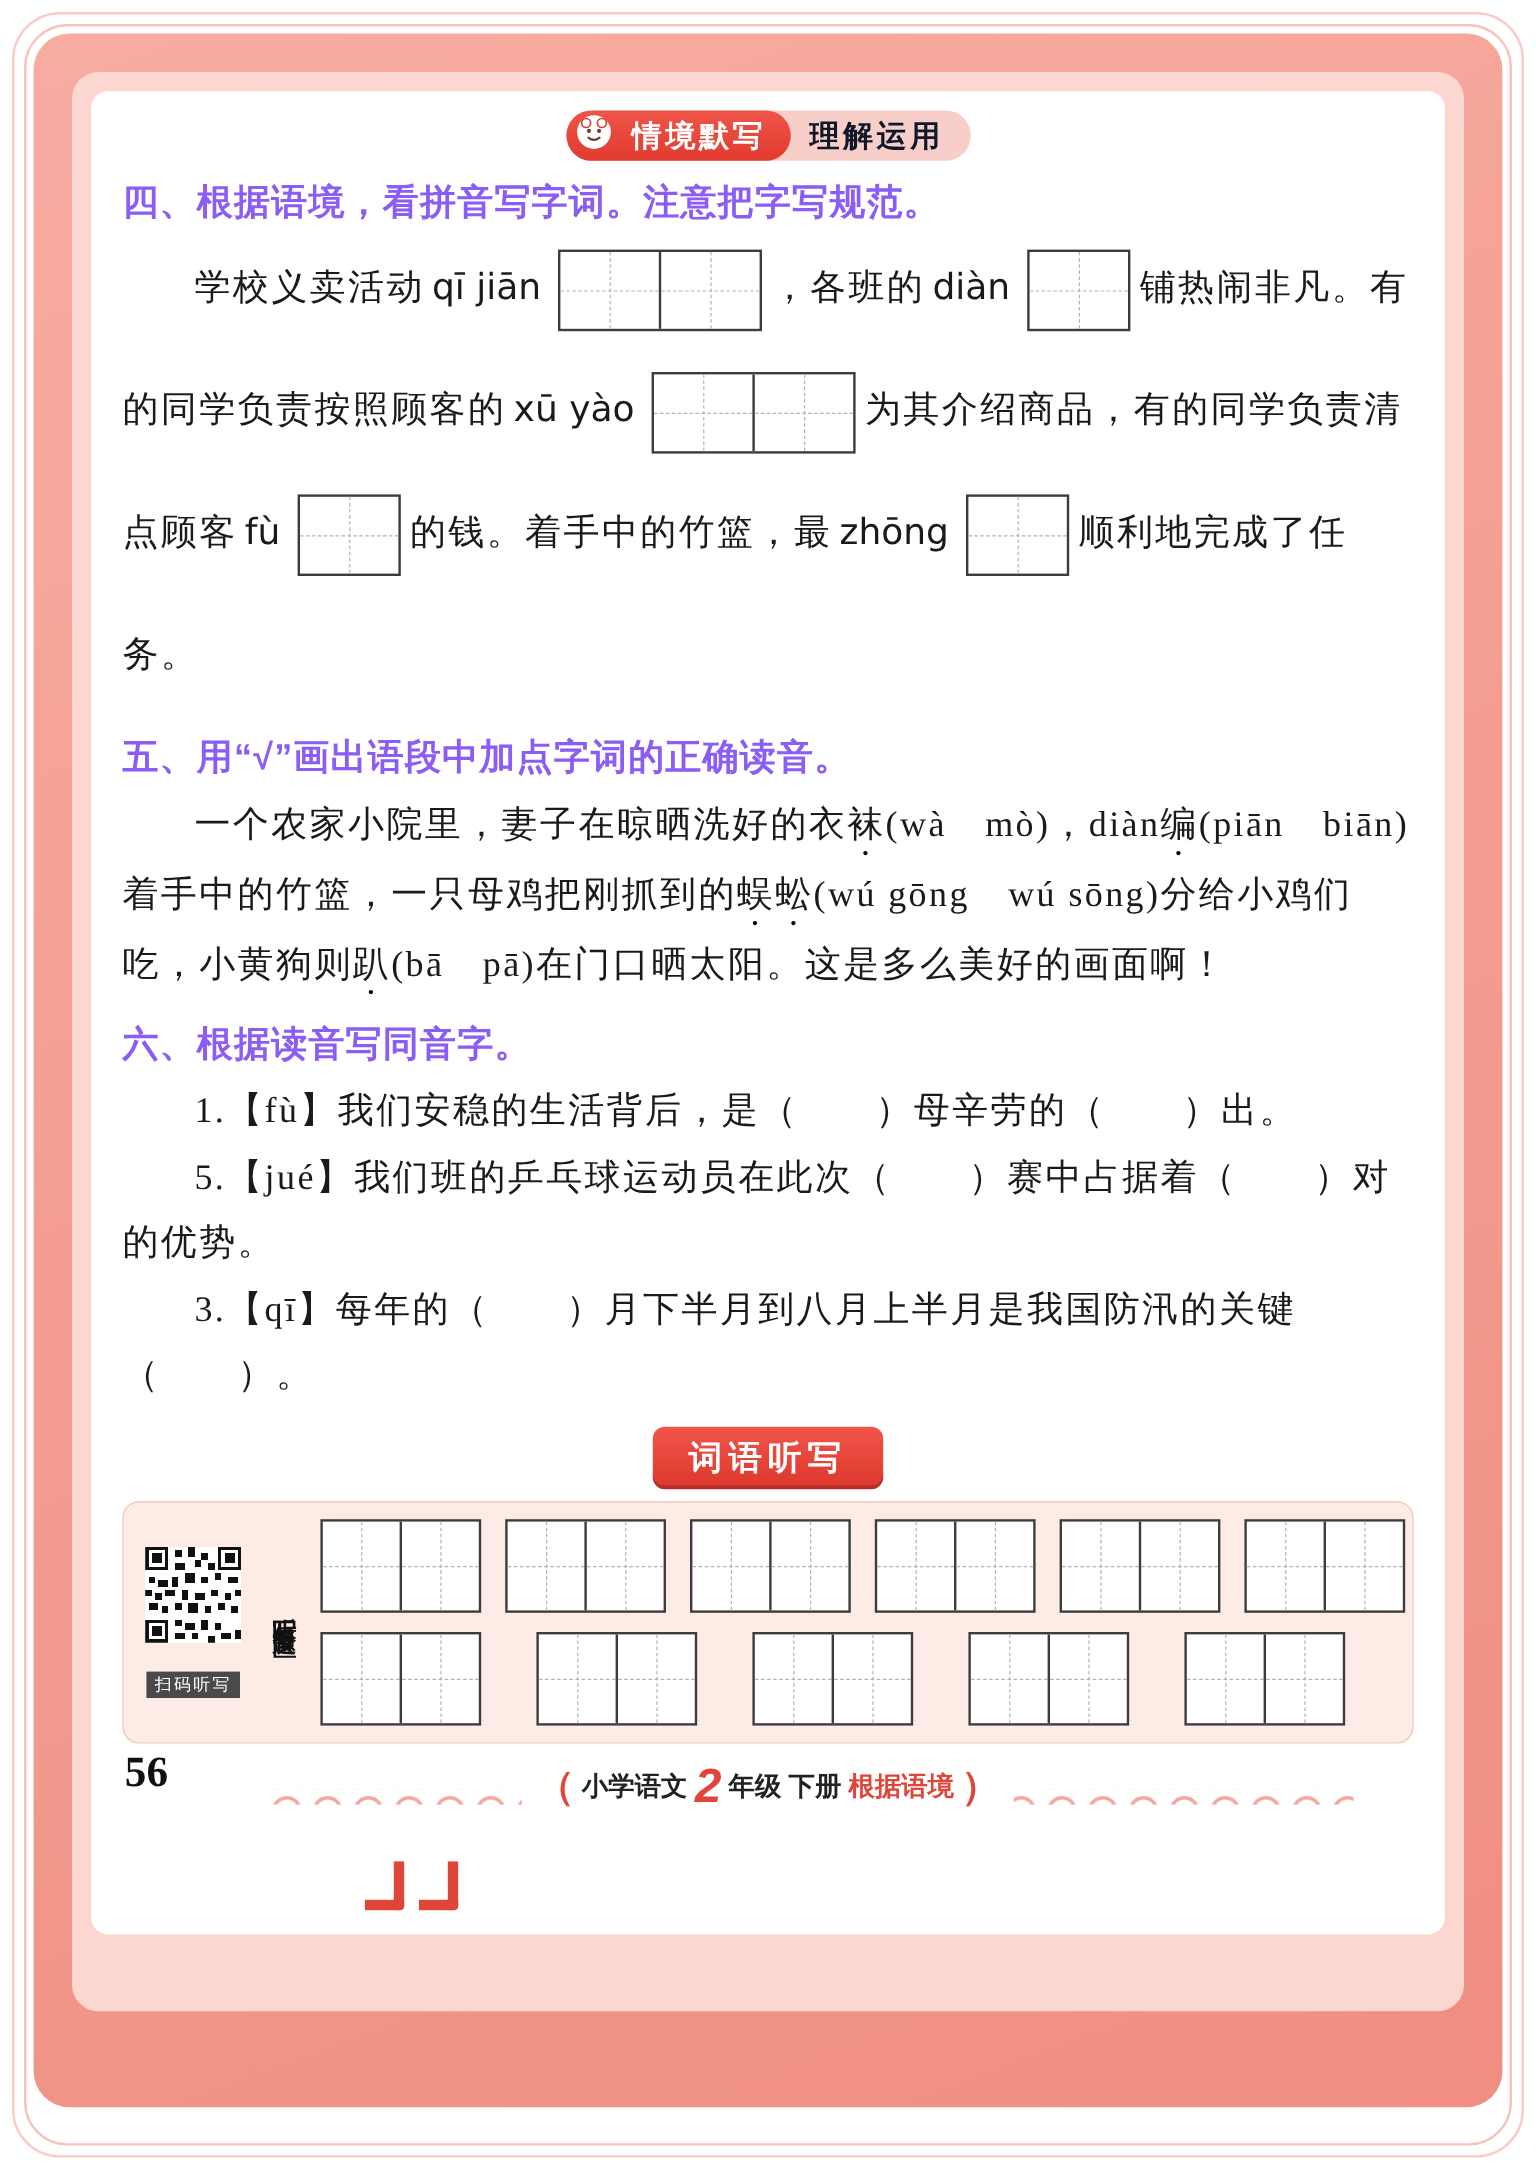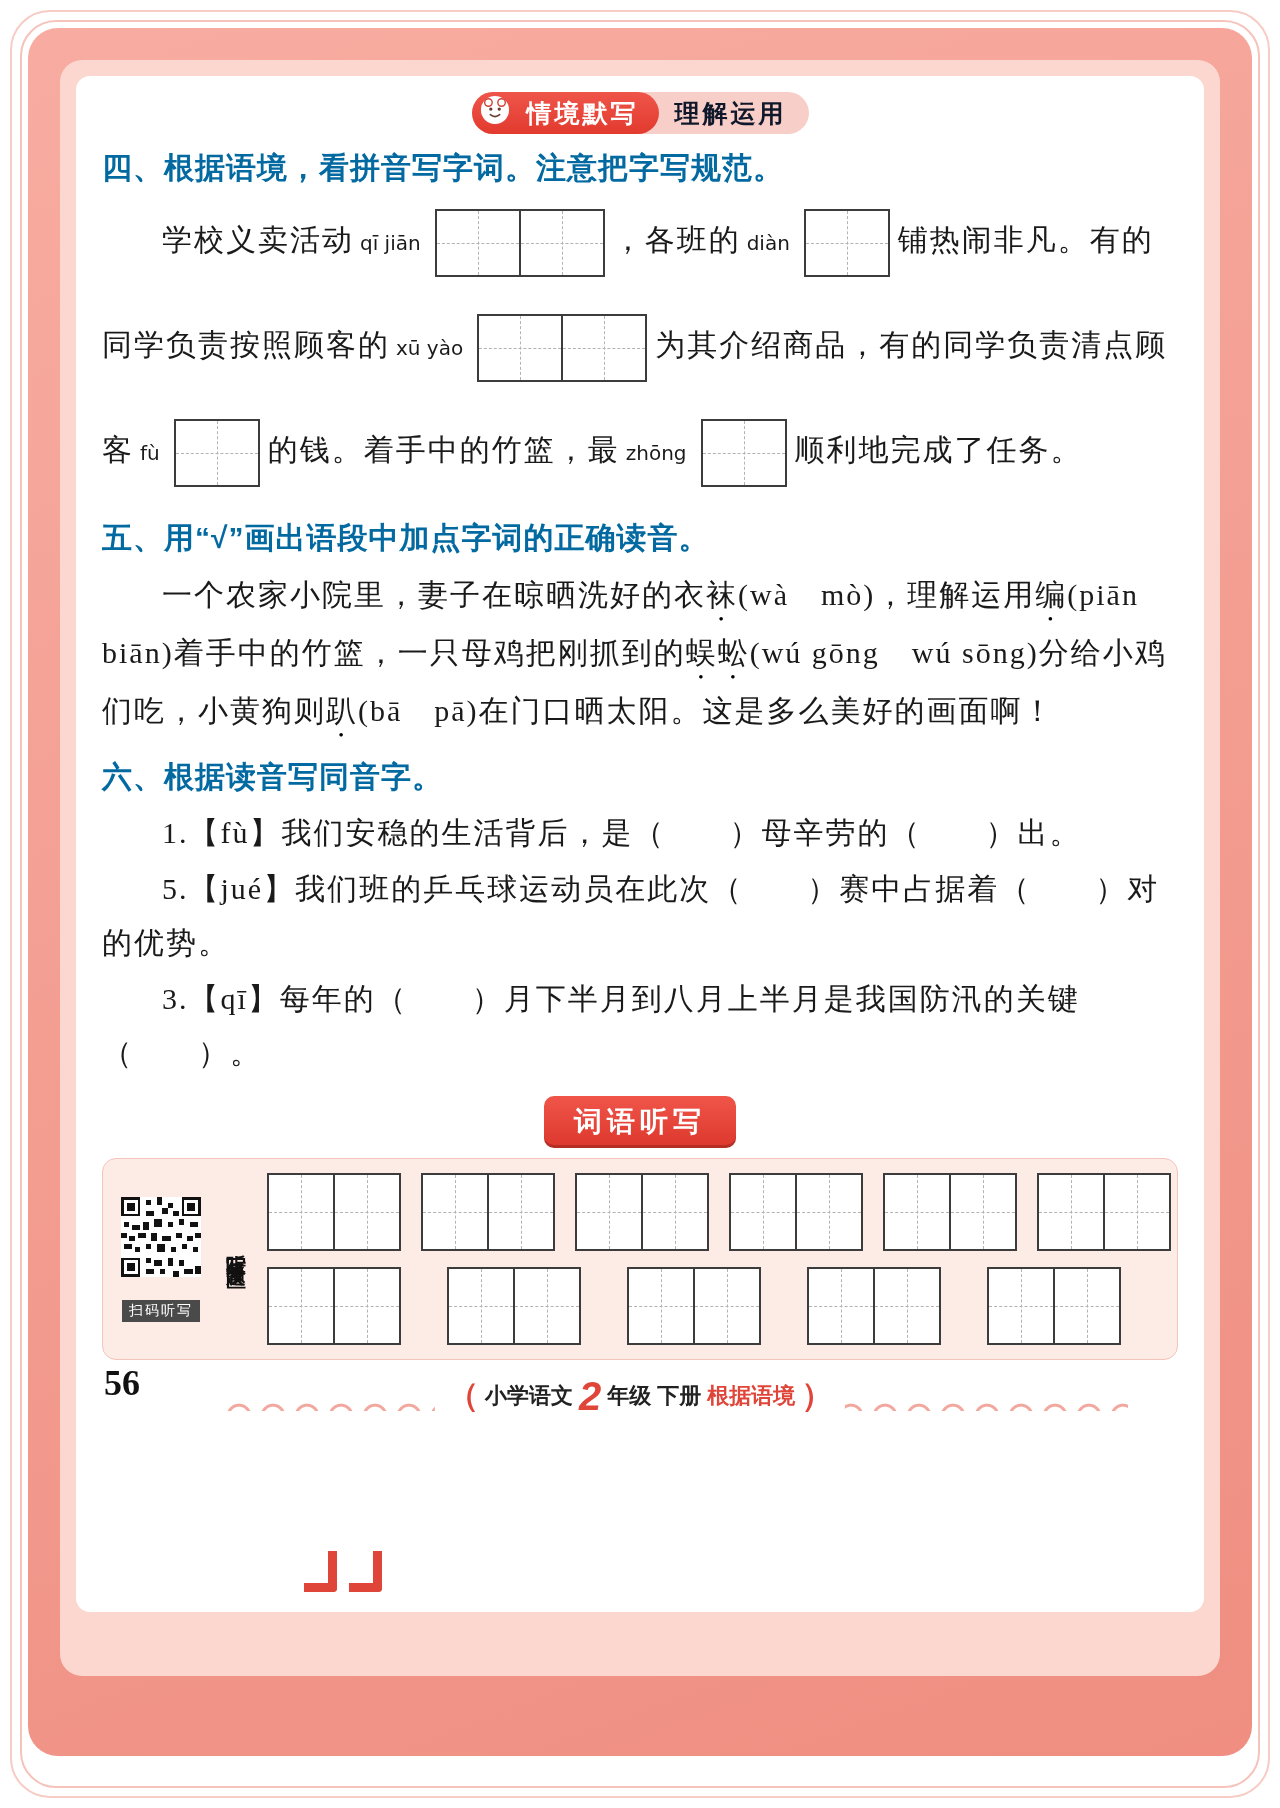--- a/index.html
+++ b/index.html
@@ -17,26 +17,26 @@
   
   .header-row{text-align:center;margin-top:2px;}
   .badge-strip{display:inline-flex;align-items:center;background:#f8cfc8;border-radius:24px;height:42px;padding-right:4px;}
   .badge-pill{display:inline-flex;align-items:center;gap:17px;background:linear-gradient(#ef5549,#e23a2f);
               color:#fff;font-family:"Liberation Sans","DejaVu Sans",sans-serif;font-weight:bold;font-size:25px;
               letter-spacing:3px;padding:0 20px 0 8px;height:42px;border-radius:22px;}
   .tagline{font-family:"Liberation Sans","DejaVu Sans",sans-serif;font-weight:bold;font-size:25px;color:#0f172a;
            margin:0 18px 0 16px;letter-spacing:3px;}
   
   .sec-title{font-family:"Liberation Sans","DejaVu Sans",sans-serif;font-weight:bold;font-size:30px;
-             letter-spacing:1px;margin:14px 0 0 0;color:#0369a1;}
+             letter-spacing:1px;margin:14px 0 0 0;color:#8b5cf6;}
   
   .para{margin:0;font-size:30px;letter-spacing:2px;}
   .para4{line-height:102px;text-indent:2em;}
   .para5{line-height:52px;text-indent:2em;margin-top:10px;}
-  .pinyin{font-family:"DejaVu Sans","Liberation Sans",sans-serif;font-size:20px;letter-spacing:0;margin:0 6px;}
+  .pinyin{font-family:"DejaVu Sans","Liberation Sans",sans-serif;font-size:30px;letter-spacing:0;margin:0 6px;}
   .dotted{-webkit-text-emphasis:filled dot #000;-webkit-text-emphasis-position:under right;
           text-emphasis:filled dot #000;text-emphasis-position:under right;}
   
   .tian{display:inline-flex;border:2px solid #3c3c3c;background:#fff;vertical-align:middle;margin:0 8px;text-indent:0;}
   .cell{position:relative;width:82px;height:64px;}
   .cell + .cell{border-left:2px solid #3c3c3c;}
   .cell::before{content:'';position:absolute;top:0;bottom:0;left:50%;width:0;border-left:1px dashed #b3b3b3;}
   .cell::after{content:'';position:absolute;left:0;right:0;top:50%;height:0;border-top:1px dashed #b3b3b3;}
   .dcell{width:64px;height:74px;}
   
@@ -116,21 +116,21 @@
           <span class="cell"></span>
           <span class="cell"></span>
         </span><span>为其介绍商品，有的同学负责清点顾客</span><span class="pinyin">fù</span><span class="tian">
           <span class="cell"></span>
         </span><span>的钱。着手中的竹篮，最</span><span class="pinyin">zhōng</span><span class="tian">
           <span class="cell"></span>
         </span><span>顺利地完成了任务。</span></p>
 
     <h2 class="sec-title">五、用“√”画出语段中加点字词的正确读音。</h2>
 
-    <p class="para para5"><span>一个农家小院里，妻子在晾晒洗好的衣</span><span class="dotted">袜</span><span>(wà　mò)，理解运用</span><span class="dotted">编</span><span>(piān　biān)着手中的竹篮，一只母鸡把刚抓到的</span><span class="dotted">蜈蚣</span><span>(wú gōng　wú sōng)分给小鸡们吃，小黄狗则</span><span class="dotted">趴</span><span>(bā　pā)在门口晒太阳。这是多么美好的画面啊！</span></p>
+    <p class="para para5"><span>一个农家小院里，妻子在晾晒洗好的衣</span><span class="dotted">袜</span><span>(wà　mò)，diàn</span><span class="dotted">编</span><span>(piān　biān)着手中的竹篮，一只母鸡把刚抓到的</span><span class="dotted">蜈蚣</span><span>(wú gōng　wú sōng)分给小鸡们吃，小黄狗则</span><span class="dotted">趴</span><span>(bā　pā)在门口晒太阳。这是多么美好的画面啊！</span></p>
 
     <h2 class="sec-title">六、根据读音写同音字。</h2>
 
     <div class="items-wrap">
       <p class="item">1.【fù】我们安稳的生活背后，是（　　）母辛劳的（　　）出。</p>
       <p class="item">5.【jué】我们班的乒乓球运动员在此次（　　）赛中占据着（　　）对的优势。</p>
       <p class="item">3.【qī】每年的（　　）月下半月到八月上半月是我国防汛的关键（　　）。</p>
     </div>
 
     <div class="dict-badge-wrap">

